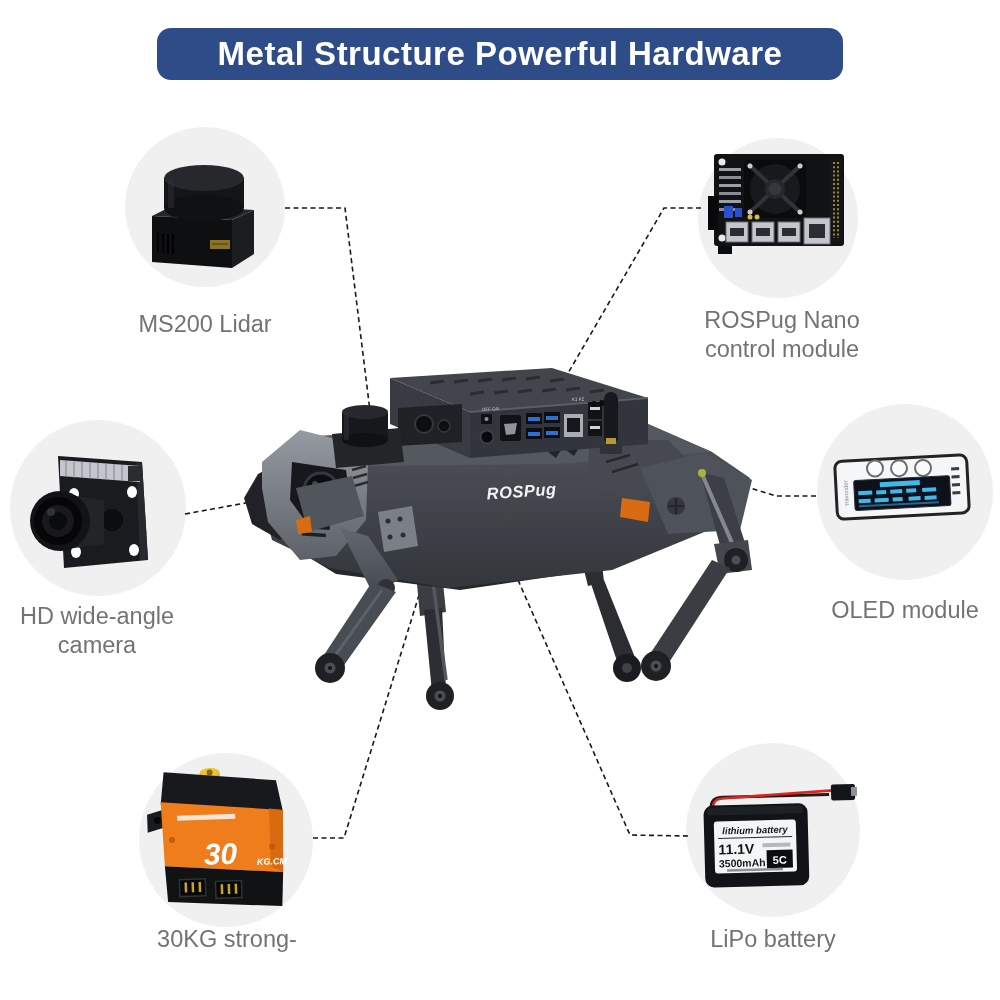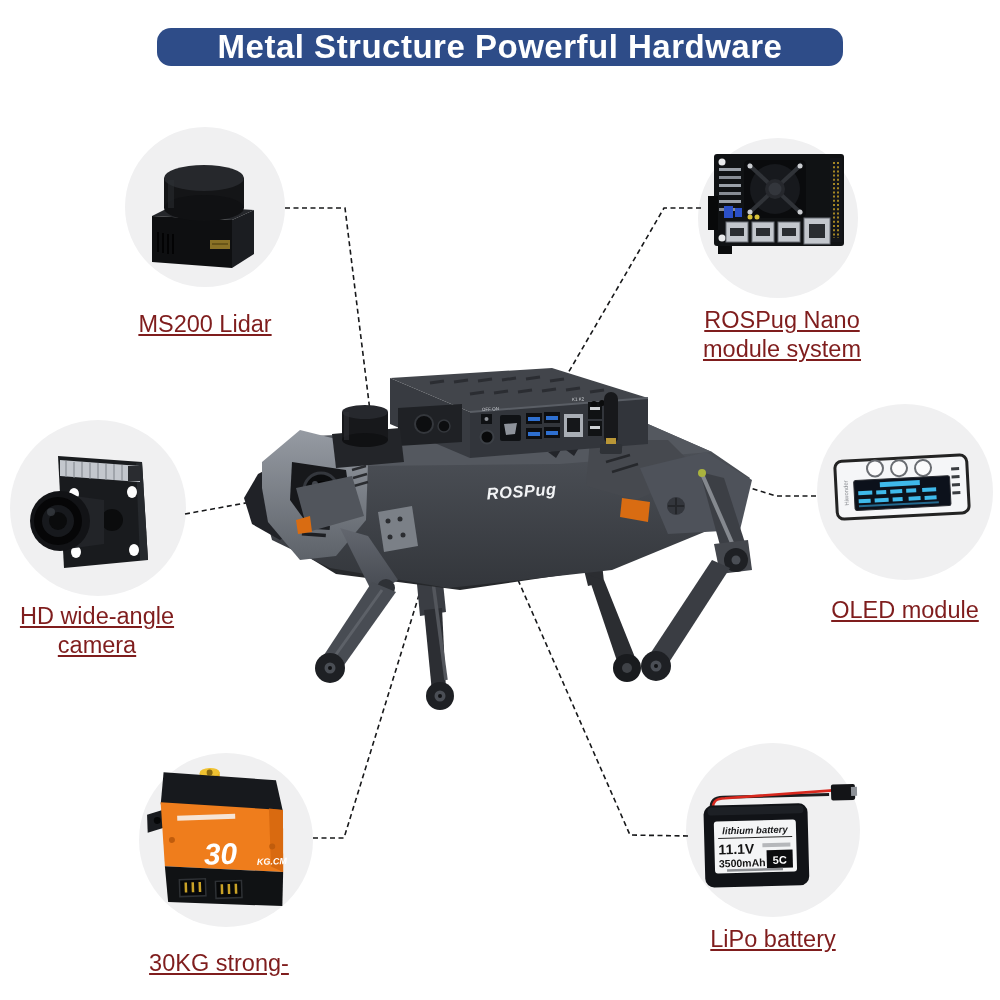--- a/index.html
+++ b/index.html
@@ -1,37 +1,37 @@
 <!DOCTYPE html>
 <html><head>
 <meta charset="utf-8">
 <style>
   html,body{margin:0;padding:0;background:#ffffff;}
   .stage{
     position:relative;width:1000px;height:1000px;background:#ffffff;
     font-family:"Liberation Sans",sans-serif;overflow:hidden;
   }
   .banner{
-    position:absolute;left:157px;top:28px;width:686px;height:38px;
+    position:absolute;left:157px;top:28px;width:686px;height:52px;
     background:#2e4c88;border-radius:14px;
     display:flex;align-items:center;justify-content:center;
     color:#ffffff;font-size:33px;font-weight:bold;letter-spacing:.5px;
     white-space:nowrap;
   }
   .scene{position:absolute;left:0;top:0;}
   .comp-label{
     position:absolute;width:280px;text-align:center;
-    color:#7f1d1d;font-size:23.5px;line-height:29px;font-weight:400;text-decoration:underline;
+    color:#737373;font-size:23.5px;line-height:29px;font-weight:400;
   }
   .comp-label span{display:block;}
   .lbl-lidar  {left:65px;  top:310px;}
   .lbl-jetson {left:642px; top:306px;}
   .lbl-camera {left:-43px; top:602px;}
   .lbl-oled   {left:765px; top:596px;}
-  .lbl-servo  {left:79px;  top:925px;margin-top:24px;}
+  .lbl-servo  {left:87px;  top:925px;}
   .lbl-battery{left:633px; top:925px;}
 </style>
 </head>
 <body>
 
 <div class="stage">
 
   <div class="banner">
     <span>Metal Structure Powerful Hardware</span>
   </div>
@@ -395,21 +395,21 @@
           <circle cx="330" cy="668" r="2" fill="#101113"></circle>
       </g>
     </g>
   </svg>
 
   <div class="comp-label lbl-lidar">
     <span>MS200 Lidar</span>
   </div>
   <div class="comp-label lbl-jetson">
     <span>ROSPug Nano</span>
-    <span>module system</span>
+    <span>control module</span>
   </div>
   <div class="comp-label lbl-camera">
     <span>HD wide-angle</span>
     <span>camera</span>
   </div>
   <div class="comp-label lbl-oled">
     <span>OLED module</span>
   </div>
   <div class="comp-label lbl-servo">
     <span>30KG strong-</span>

